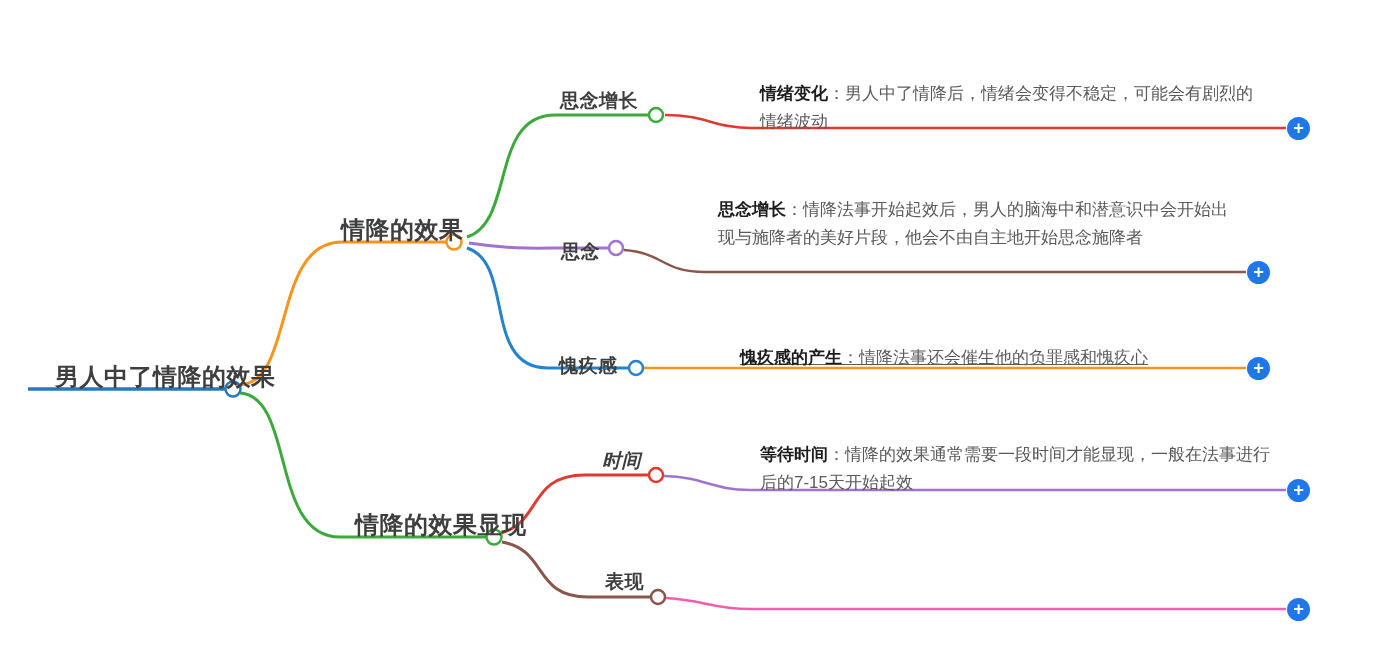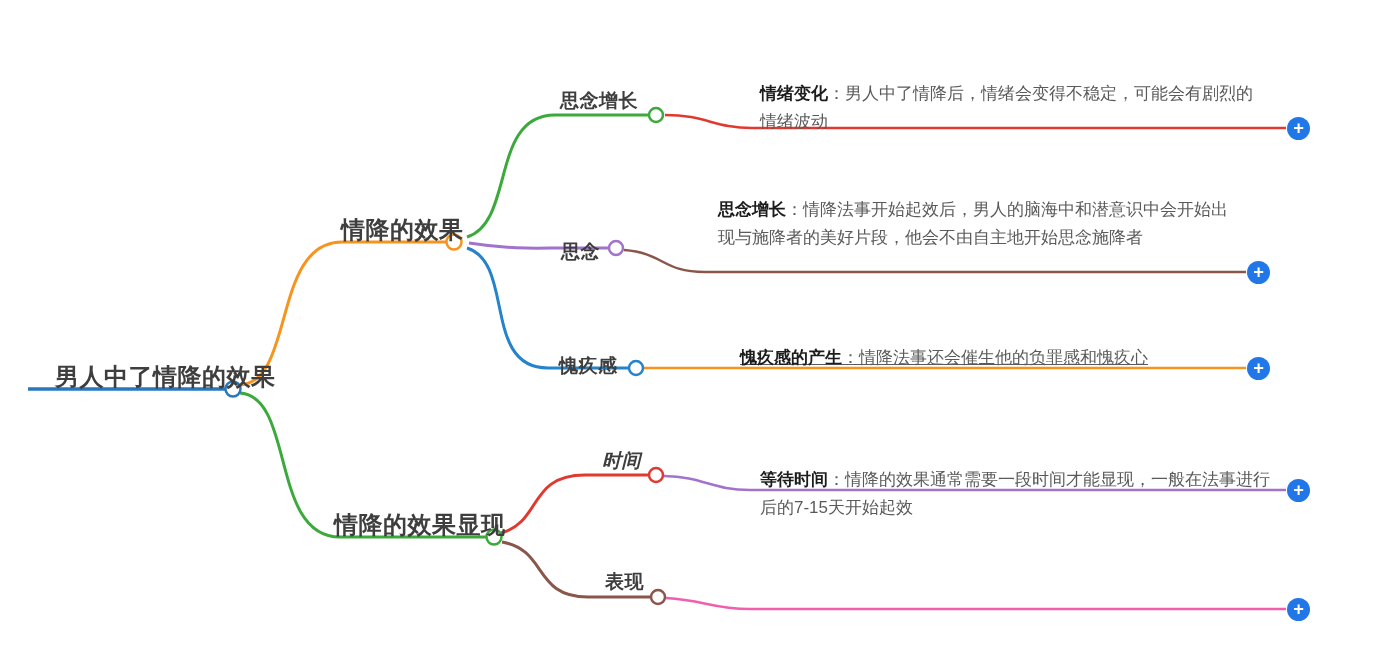--- a/index.html
+++ b/index.html
@@ -64,39 +64,39 @@
   <div class="node-label lvl-main" style="left:36px;top:361px;margin-left:19px;">男人中了情降的效果</div>
 
   <div class="node-label lvl-main" style="left:341px;top:214px;">情降的效果</div>
 
   <div class="node-label lvl-child" style="left:560px;top:88px;">思念增长</div>
 
   <div class="node-label lvl-child" style="left:561px;top:239px;">思念</div>
 
   <div class="node-label lvl-child" style="left:559px;top:353px;">愧疚感</div>
 
-  <div class="node-label lvl-main" style="left:334px;top:509px;">情降的效果显现</div>
+  <div class="node-label lvl-main" style="left:355px;top:509px;">情降的效果显现</div>
 
   <div class="node-label lvl-child" style="left:602px;top:448px;font-style:italic;">时间</div>
 
   <div class="node-label lvl-child" style="left:605px;top:569px;">表现</div>
 
   <p class="detail" style="left:760px;top:80px;width:508px;">
     <b>情绪变化</b><span>：男人中了情降后，情绪会变得不稳定，可能会有剧烈的情绪波动</span>
   </p>
 
   <p class="detail" style="left:718px;top:196px;width:524px;">
     <b>思念增长</b><span>：情降法事开始起效后，男人的脑海中和潜意识中会开始出现与施降者的美好片段，他会不由自主地开始思念施降者</span>
   </p>
 
   <p class="detail nowrap" style="left:740px;top:344px;">
     <b>愧疚感的产生</b><span>：情降法事还会催生他的负罪感和愧疚心</span>
   </p>
 
-  <p class="detail" style="left:760px;top:466px;width:512px;">
+  <p class="detail" style="left:760px;top:441px;width:512px;">
     <b>等待时间</b><span>：情降的效果通常需要一段时间才能显现，一般在法事进行后的7-15天开始起效</span>
   </p>
 
 
   <div class="add-btn" style="left:1287px;top:117px;">+</div>
   <div class="add-btn" style="left:1247px;top:261px;">+</div>
   <div class="add-btn" style="left:1247px;top:357px;">+</div>
   <div class="add-btn" style="left:1287px;top:479px;">+</div>
   <div class="add-btn" style="left:1287px;top:598px;">+</div>
 

